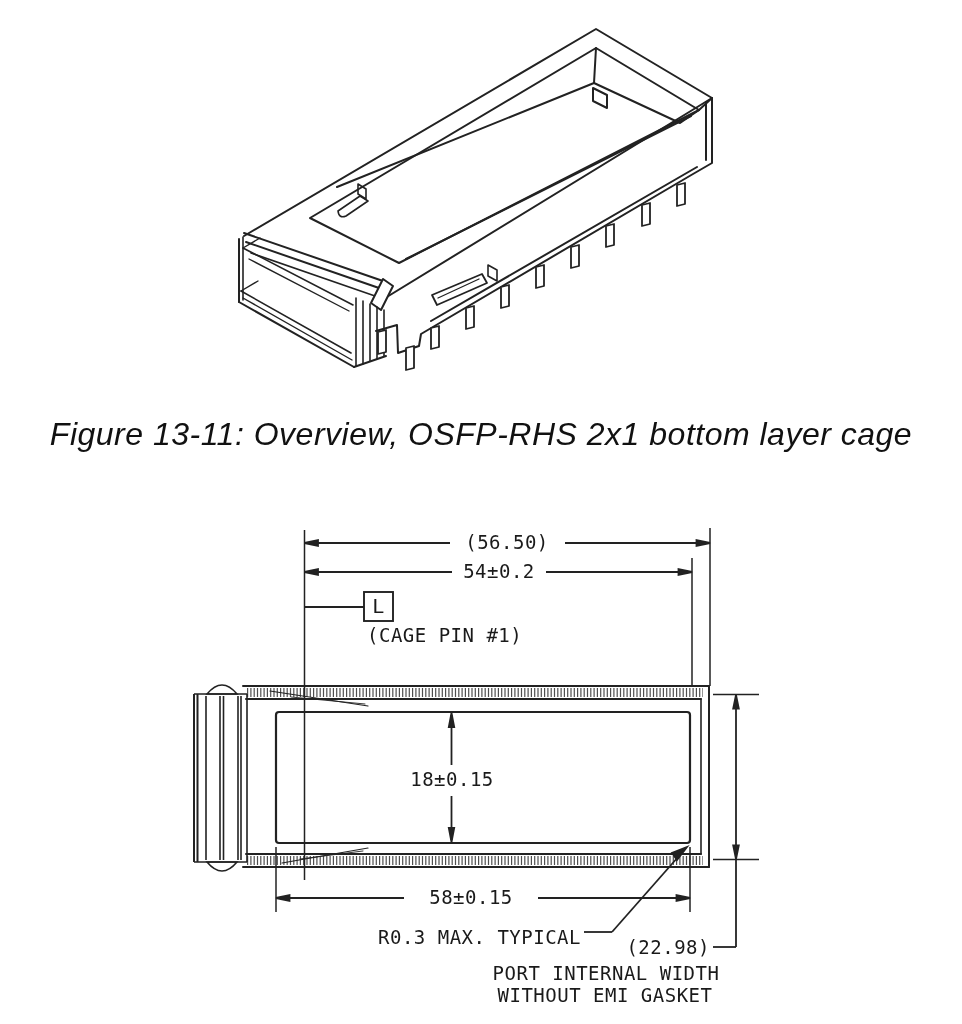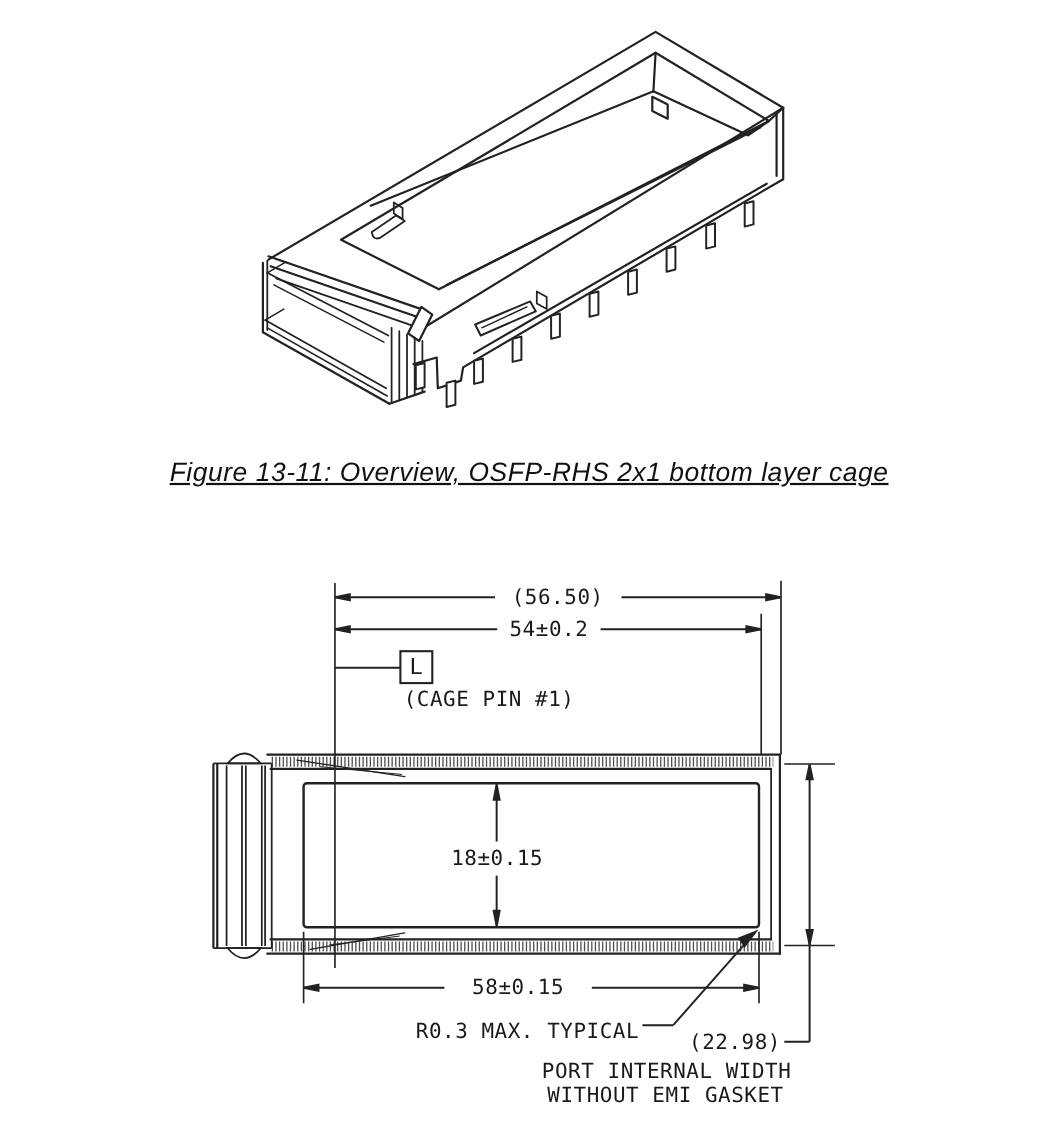--- a/index.html
+++ b/index.html
@@ -1,20 +1,20 @@
 <!DOCTYPE html>
 <html><head>
 <meta charset="utf-8">
 <style>
   html,body{margin:0;padding:0;background:#ffffff;}
   .page{position:relative;width:962px;height:1024px;background:#ffffff;overflow:hidden;
         font-family:"Liberation Sans",sans-serif;}
   .caption{position:absolute;top:416px;left:0;width:962px;text-align:center;
-           font-style:italic;font-size:24px;letter-spacing:.5px;color:#111;
-           font-family:"Liberation Sans",sans-serif;white-space:nowrap;text-decoration:underline;}
+           font-style:italic;font-size:32px;letter-spacing:.5px;color:#111;
+           font-family:"Liberation Sans",sans-serif;white-space:nowrap;}
   svg{position:absolute;}
   text{font-family:"DejaVu Sans Mono","Liberation Mono",monospace;fill:#1a1a1a;letter-spacing:.5px;}
 </style>
 </head>
 <body>
 
 <div class="page">
 
   <svg style="left:225px;top:15px" width="510" height="370" viewBox="0 0 510 370">
     <g stroke="#222" fill="none" stroke-width="2" stroke-linejoin="round" stroke-linecap="round">

